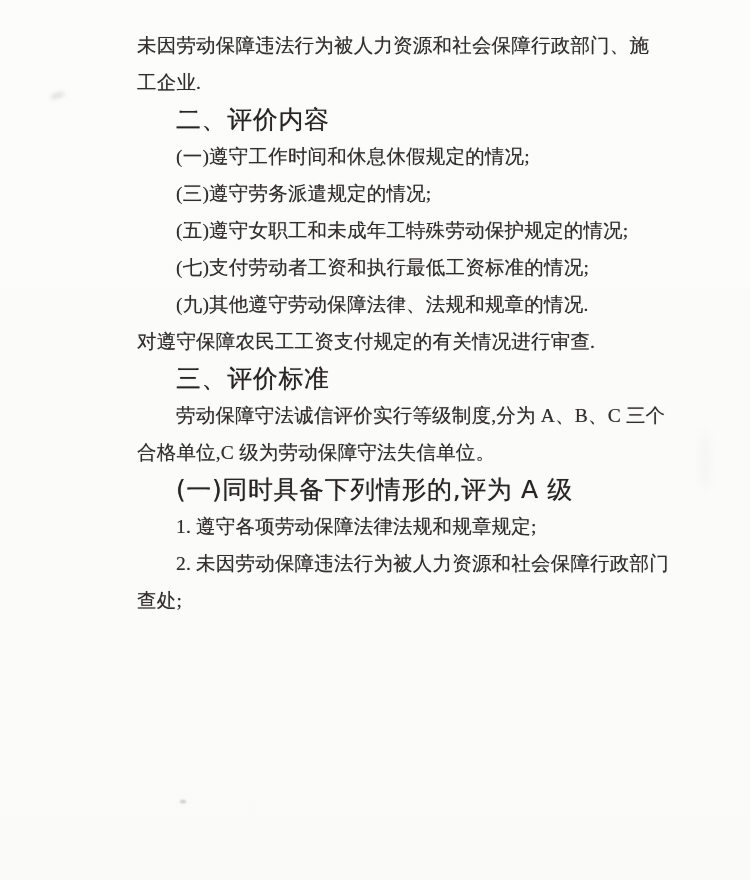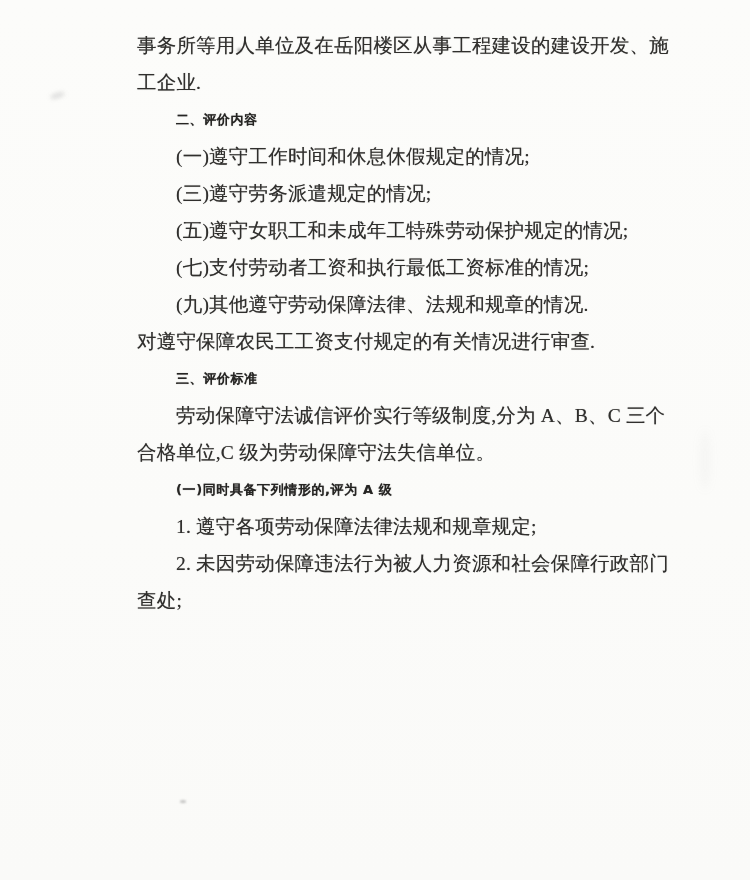--- a/index.html
+++ b/index.html
@@ -30,22 +30,22 @@
     color: #302f2d;
     white-space: nowrap;
     letter-spacing: 0.2px;
     text-shadow: 0 0 0.7px rgba(45,45,45,0.55);
   }
   .line.indent {
     padding-left: 39px;
   }
   .line.heading {
     font-family: "DejaVu Sans", sans-serif;
-    font-weight: 700;
-    font-size: 13px;
+    font-weight: 400;
+    font-size: 25px;
     color: #262523;
     letter-spacing: 0.6px;
     text-shadow: 0 0 0.8px rgba(30,30,30,0.6);
   }
   
   .smudge {
     position: absolute;
     border-radius: 50%;
     pointer-events: none;
   }
@@ -73,21 +73,21 @@
 </style>
 </head>
 <body>
 
 <div id="page">
   <div class="smudge s1"></div>
   <div class="smudge s2"></div>
   <div class="smudge s3"></div>
   <div class="smudge s4"></div>
   <div id="text-block">
-      <div class="line">事务所等用人单位及在岳阳楼区从事工程建设的建设开发、施</div>
+      <div class="line">未因劳动保障违法行为被人力资源和社会保障行政部门、施</div>
       <div class="line">工企业.</div>
       <div class="line indent heading">二、评价内容</div>
       <div class="line indent">(一)遵守工作时间和休息休假规定的情况;</div>
       <div class="line indent">(三)遵守劳务派遣规定的情况;</div>
       <div class="line indent">(五)遵守女职工和未成年工特殊劳动保护规定的情况;</div>
       <div class="line indent">(七)支付劳动者工资和执行最低工资标准的情况;</div>
       <div class="line indent">(九)其他遵守劳动保障法律、法规和规章的情况.</div>
       <div class="line">对遵守保障农民工工资支付规定的有关情况进行审查.</div>
       <div class="line indent heading">三、评价标准</div>
       <div class="line indent">劳动保障守法诚信评价实行等级制度,分为 A、B、C 三个</div>

